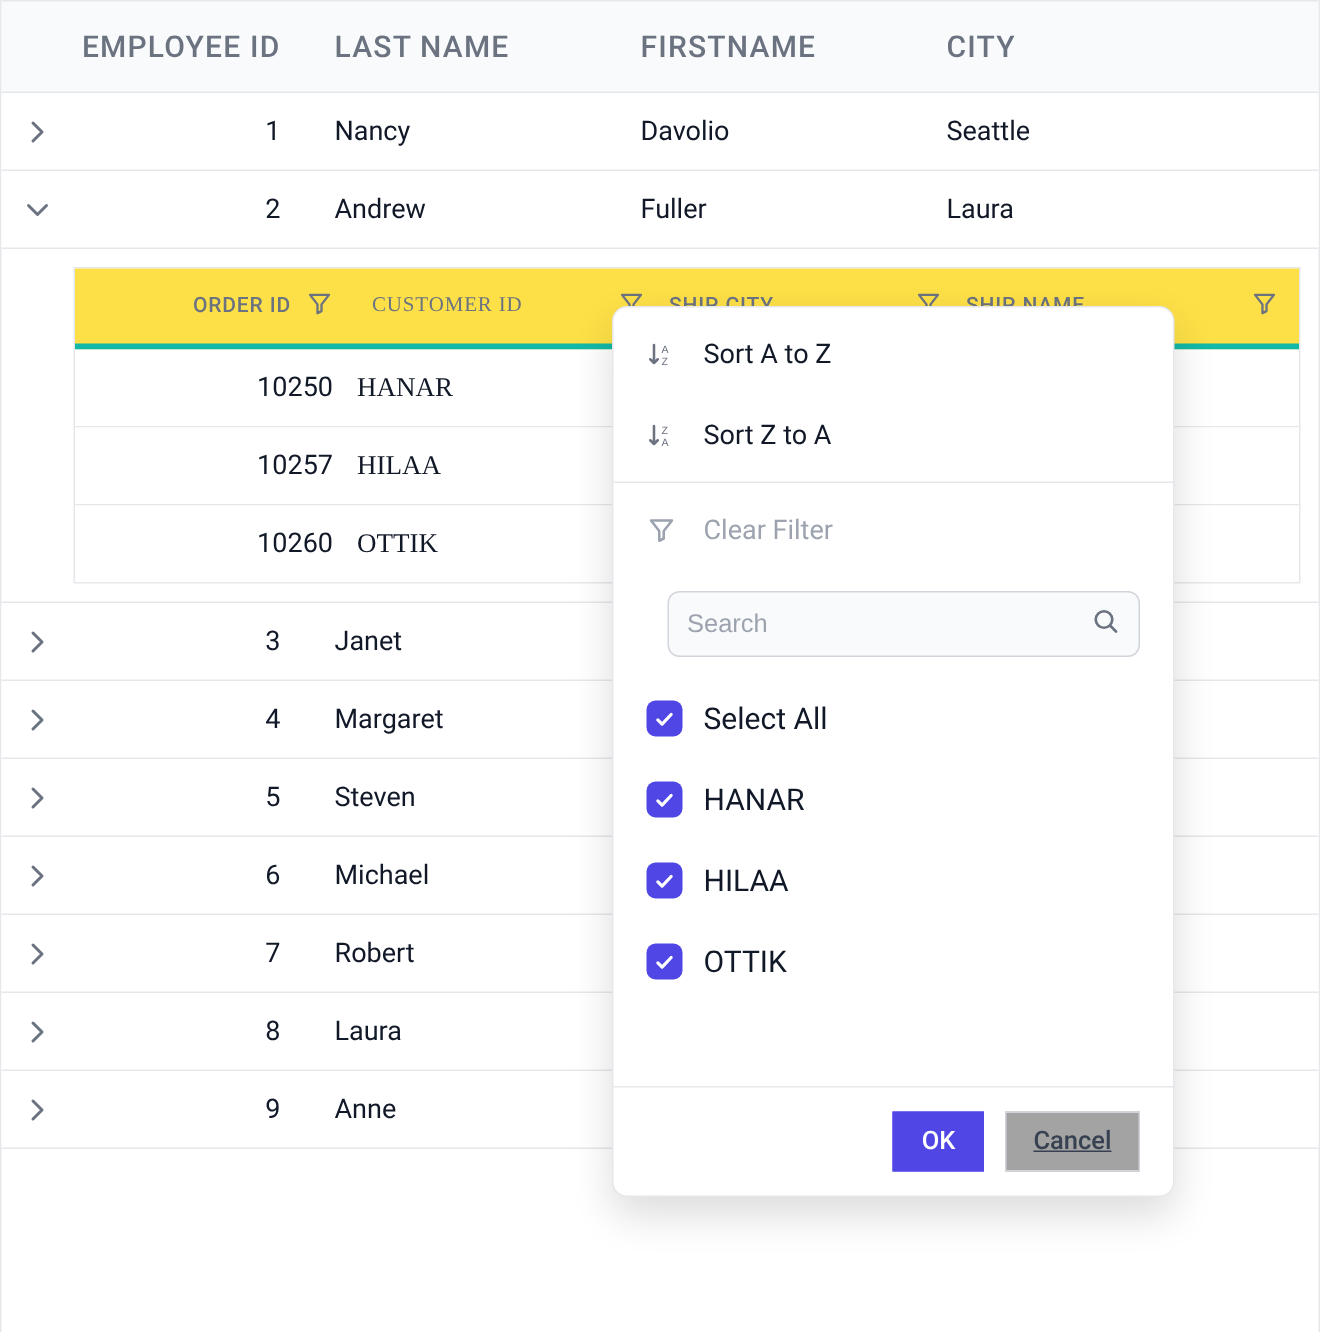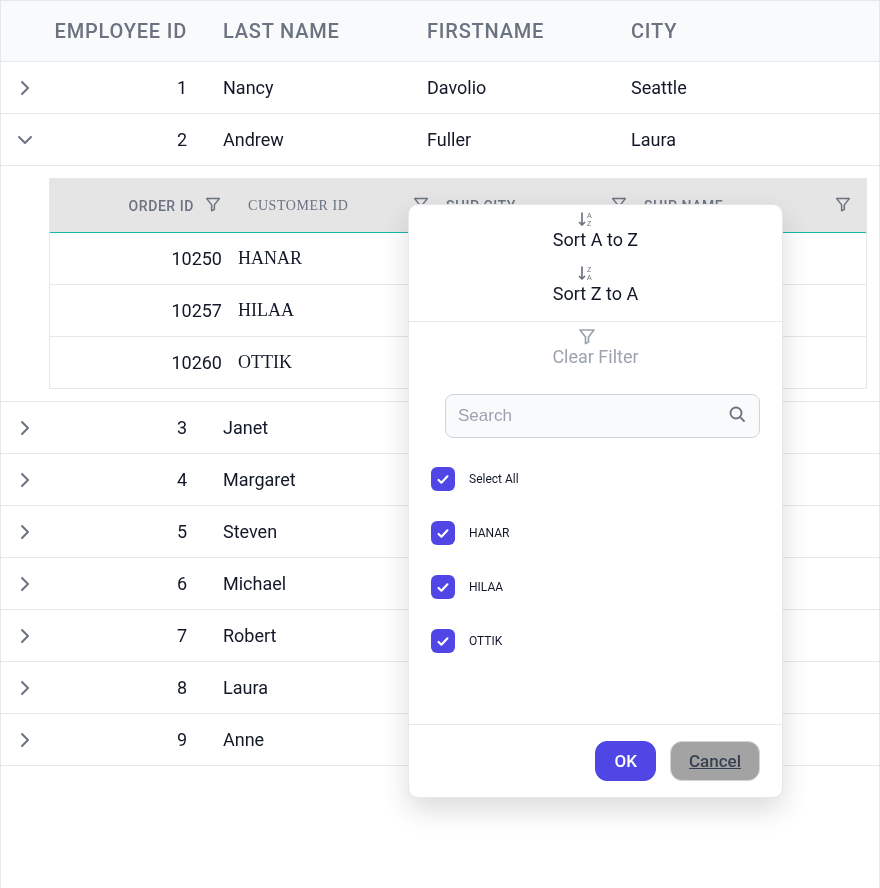--- a/index.html
+++ b/index.html
@@ -47,22 +47,22 @@
     cursor: pointer;
   }
   
   .child-area {
     padding: 12px 12px 12px 48px;
     border-bottom: 1px solid #e5e7eb;
   }
   .child-grid { border-top: 1px solid #e5e7eb; border-left: 1px solid #e5e7eb; border-right: 1px solid #e5e7eb; }
   .child-header {
     display: flex;
-    background: #e5e5e5;
-    border-bottom: 1px solid #14b8a6;
+    background: #fde047;
+    border-bottom: 4px solid #14b8a6;
     height: 54px;
   }
   .child-row {
     display: flex;
     align-items: center;
     height: 52px;
     border-bottom: 1px solid #e5e7eb;
     background: #fff;
   }
   .ccol-order { width: 184px; flex: none; display:flex; align-items:center; justify-content: flex-end; padding-right: 12px; }
@@ -91,21 +91,20 @@
     overflow: visible;
   }
   .popup-section { padding: 4px 0; }
   .popup-item {
     display: flex; align-items: center;
     padding: 0 22px;
     height: 54px;
     font-size: 18px;
     color: #111827;
     cursor: pointer;
-    flex-direction: column;
   }
   .popup-item.disabled { color: #9ca3af; cursor: default; }
   .popup-item .mi { width: 38px; flex:none; display:flex; align-items:center; color: inherit; }
   .popup-item .mi.dim { color: #6b7280; }
   .popup-item .chev { margin-left: auto; color:#4b5563; }
   .popup-sep { height:1px; background:#e5e7eb; }
   .popup-search-wrap { padding: 10px 22px 6px 36px; }
   .popup-search {
     display:flex; align-items:center;
     height: 44px;
@@ -121,29 +120,29 @@
   .popup-search input::placeholder { color:#9ca3af; }
   .checklist { padding: 8px 22px 16px 22px; }
   .check-item { display:flex; align-items:center; height: 54px; cursor:pointer; }
   .chk {
     width: 24px; height: 24px; border-radius: 6px;
     background: #4f46e5;
     display:flex; align-items:center; justify-content:center;
     margin-right: 14px; flex:none;
   }
   .chk svg { display:block; }
-  .check-label { font-size: 12px; color:#111827; }
+  .check-label { font-size: 20px; color:#111827; }
   .popup-actions {
     border-top: 1px solid #e5e7eb;
     display:flex; justify-content:flex-end; gap: 14px;
     padding: 16px 22px;
   }
   .btn {
     height: 40px; padding: 0 18px;
-    border-radius: 12px; font-size: 17px; font-weight:500;
+    border-radius: 0; font-size: 17px; font-weight:500;
     display:flex; align-items:center; cursor:pointer;
   }
   .btn-primary { background:#4f46e5; color:#fff; border:1px solid #4f46e5; }
   .btn-secondary { background:#a3a3a3; color:#374151; border:1px solid #d1d5db;text-decoration:underline; }
   .blank-tail { height: 140px; border-bottom: 1px solid #e5e7eb; }
   .right-trunc { white-space: nowrap; overflow: hidden; text-align: right; }
 </style>
 </head>
 <body>
 

